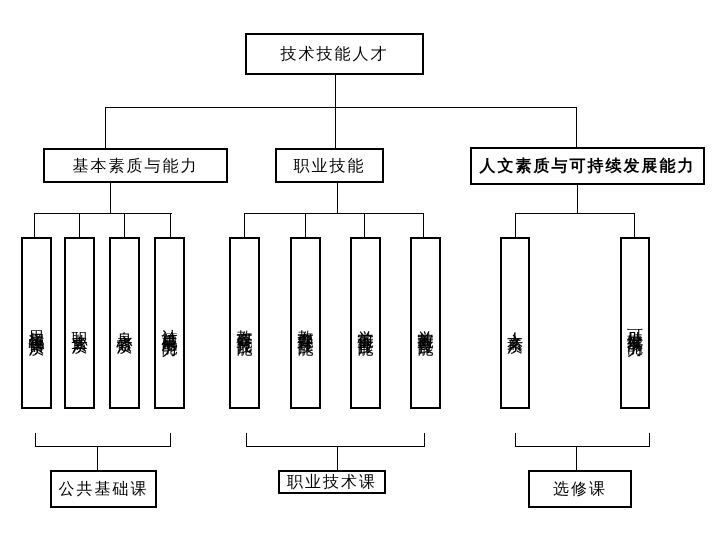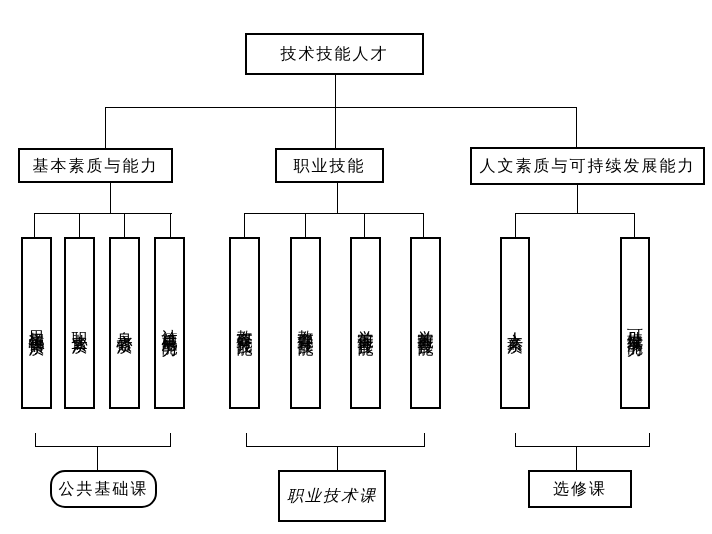--- a/index.html
+++ b/index.html
@@ -38,25 +38,25 @@
   }
   .vbox {
     top: 237px;
     height: 172px;
     width: 31px;
     writing-mode: vertical-rl;
     text-orientation: upright;
   }
   
   .root-box   { left: 245px; top: 33px;  width: 179px; height: 42px; }
-  .branch-0   { left: 18px;  top: 148px; width: 155px; height: 35px; }
+  .branch-0   { left: 43px;  top: 148px; width: 185px; height: 35px; }
   .branch-1   { left: 275px; top: 148px; width: 109px; height: 35px; }
-  .branch-2   { left: 470px; top: 147px; width: 235px; height: 38px; }
-  .course-0   { left: 50px;  top: 470px; width: 107px; height: 38px; border-radius: 15px; }
-  .course-1   { left: 278px; top: 470px; width: 108px; height: 52px; font-style: italic; }
+  .branch-2   { left: 470px; top: 147px; width: 235px; height: 38px; font-weight: bold; }
+  .course-0   { left: 50px;  top: 470px; width: 107px; height: 38px; }
+  .course-1   { left: 278px; top: 470px; width: 108px; height: 24px; }
   .course-2   { left: 528px; top: 470px; width: 104px; height: 38px; text-align: right; }
   
   .v-l0 { left: 21px; }
   .v-l1 { left: 64px; }
   .v-l2 { left: 109px; }
   .v-l3 { left: 154px; }
   .v-m0 { left: 229px; }
   .v-m1 { left: 290px; }
   .v-m2 { left: 350px; }
   .v-m3 { left: 410px; }

